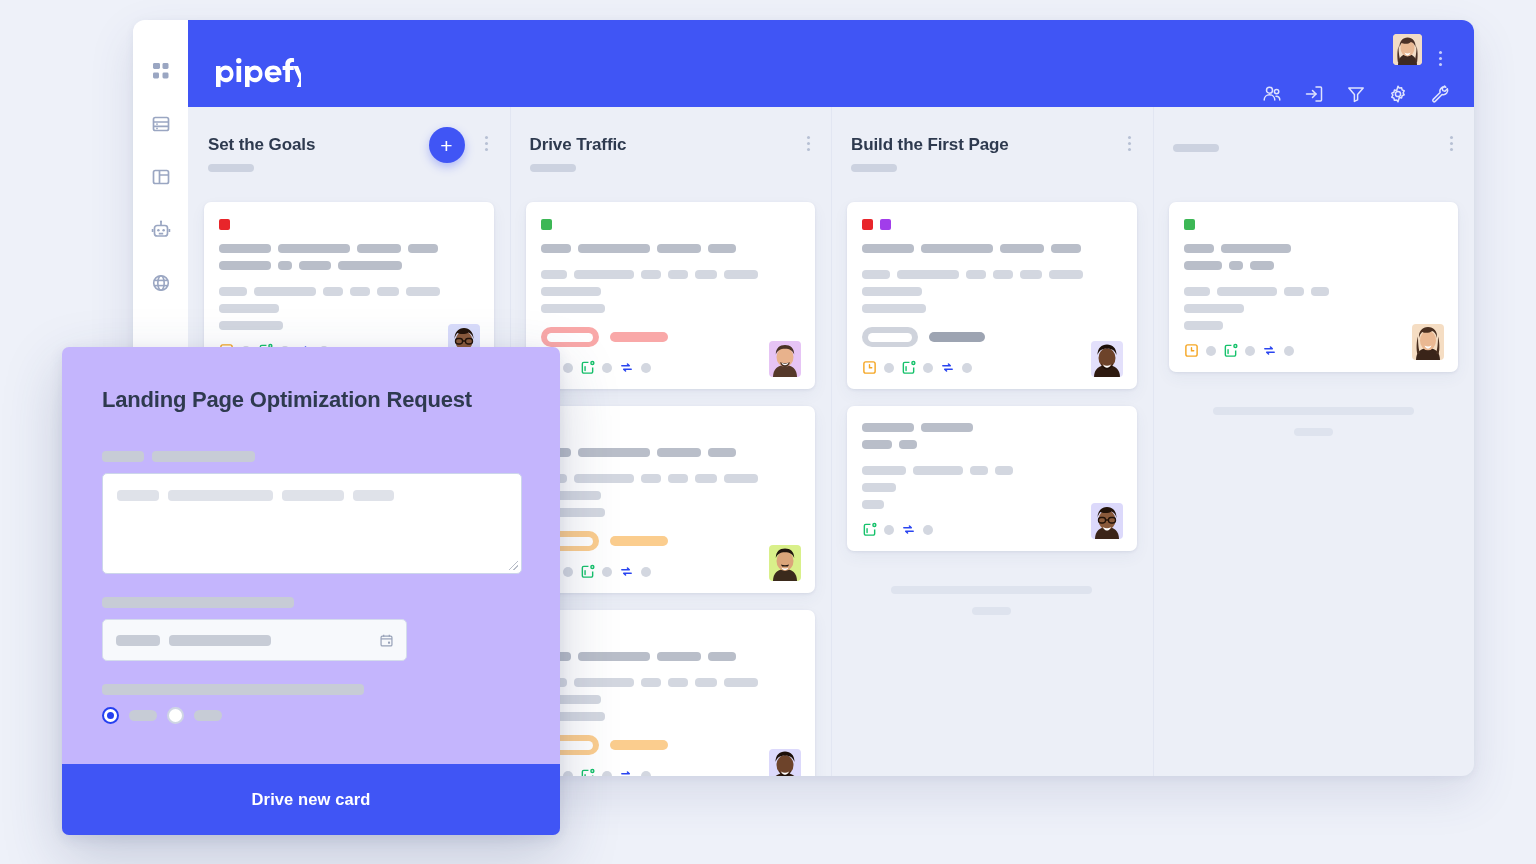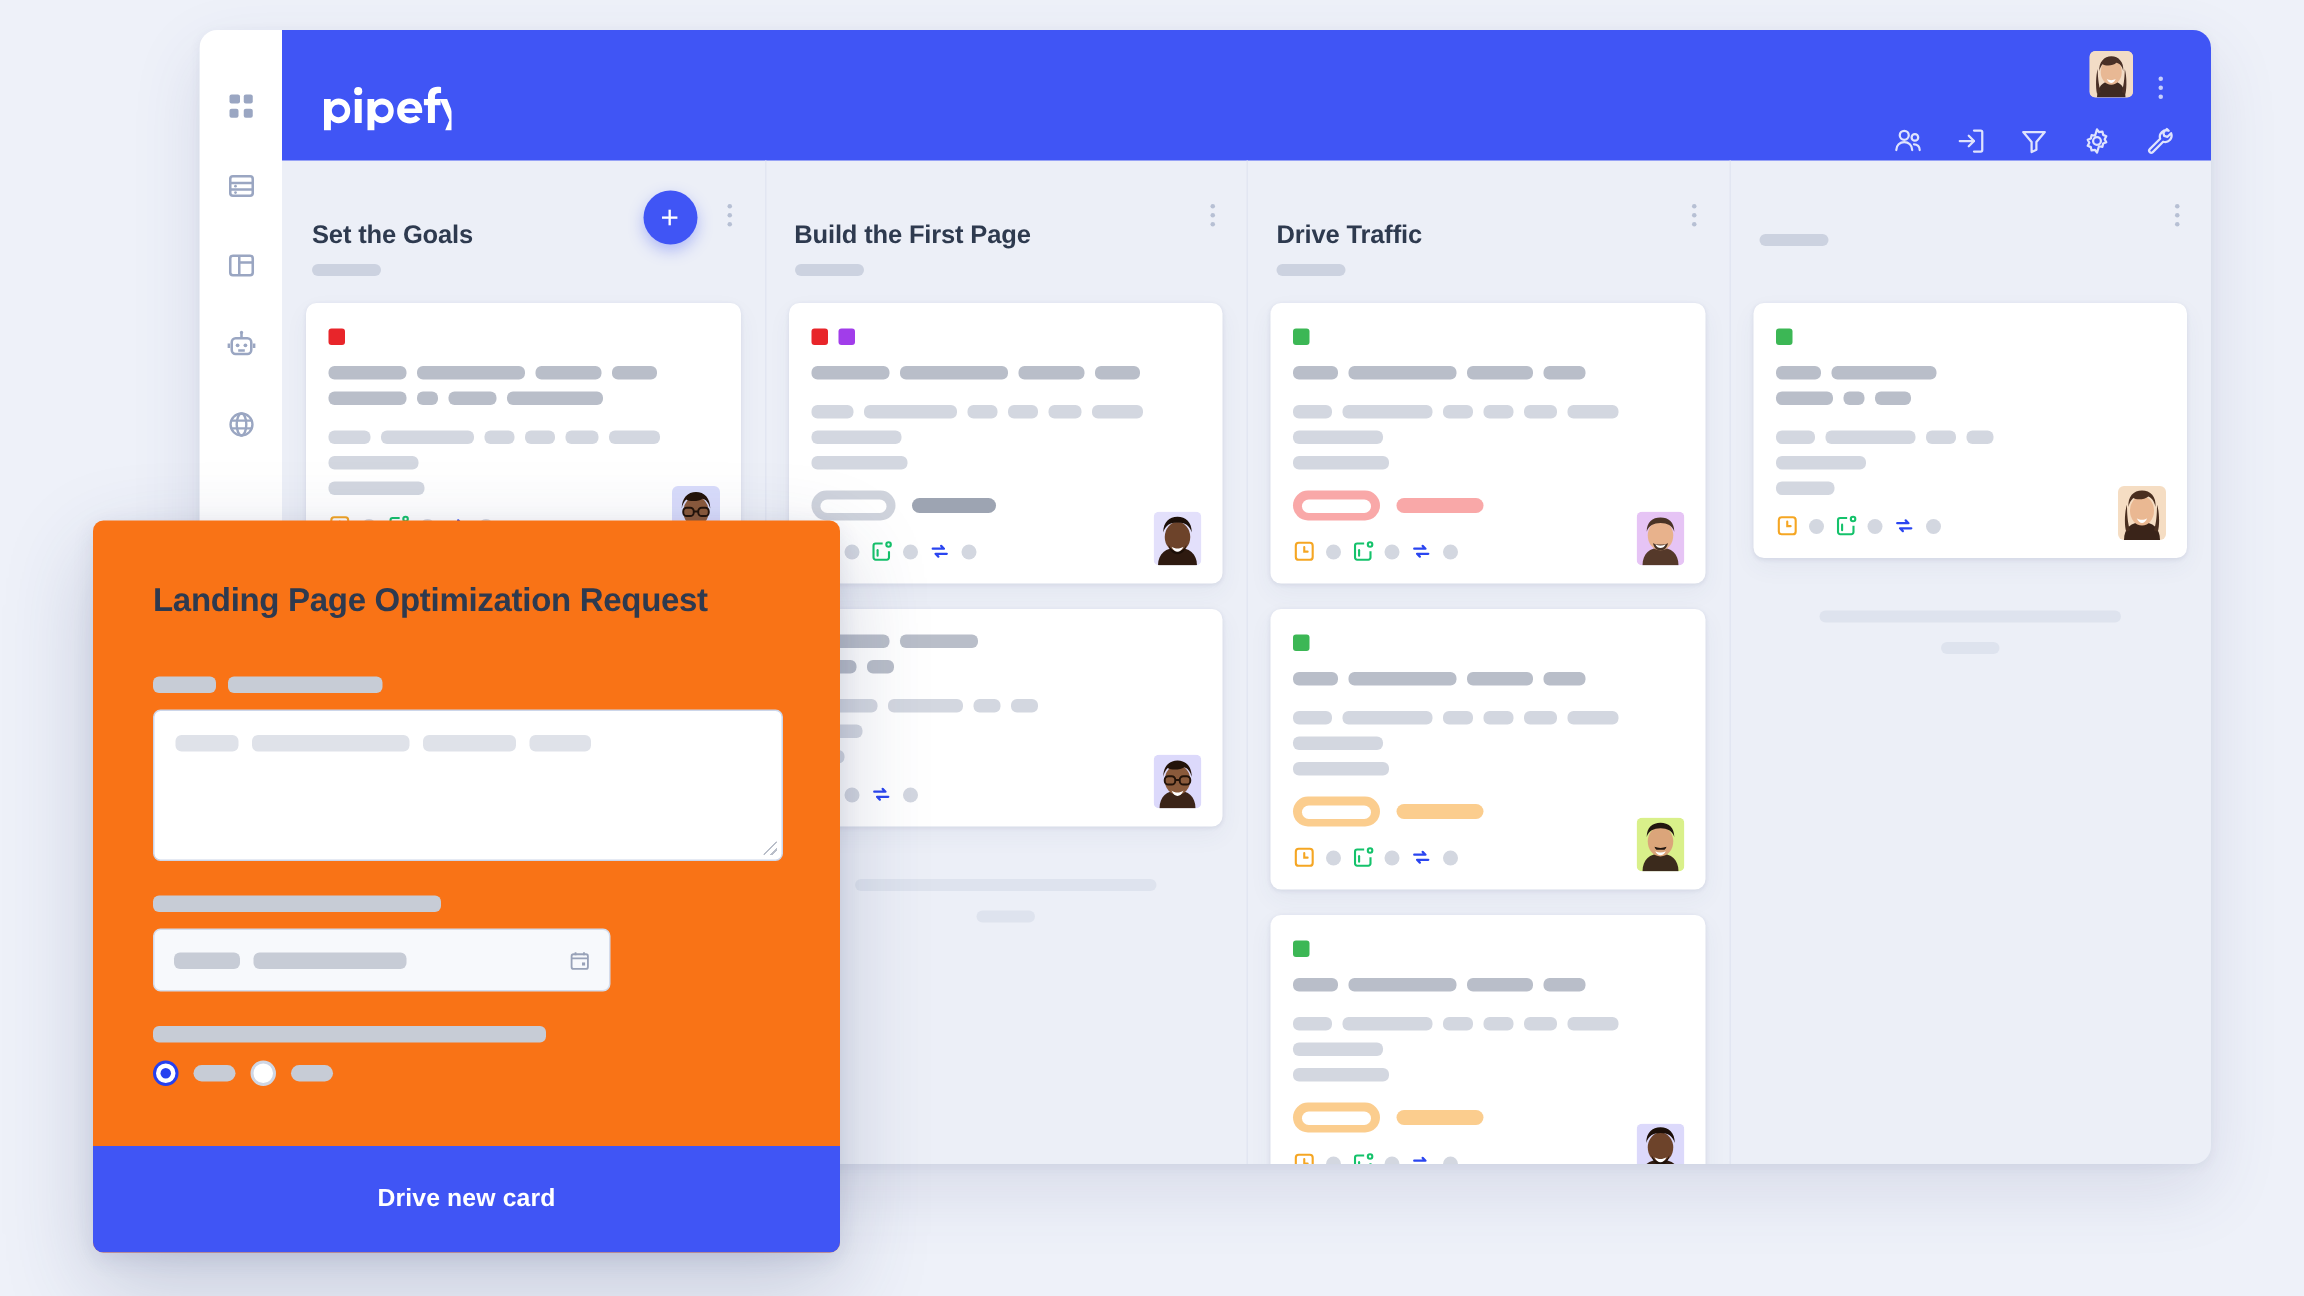--- a/index.html
+++ b/index.html
@@ -96,21 +96,21 @@
     padding: 0;
   }
   .column + .column::before {
     content: ""; position: absolute; left: 0; top: 0;
     width: 1px; height: 100%;
     background: #e2e6f2;
   }
   .col-head {
     position: relative;
     height: 80px;
-    padding: 40px 20px 0 20px;
+    padding: 28px 20px 0 20px;
   }
   .col-title {
     font-size: 17px; font-weight: bold; color: #2e3a4f;
     letter-spacing: -.1px;
   }
   .col-sub {
     margin-top: 9px;
     width: 46px; height: 8px;
     border-radius: 4px; background: #ccd2e0;
   }
@@ -168,21 +168,21 @@
   }
   .ghost-lines { padding: 18px 16px 0; }
   .ghost-1 { height: 8px; border-radius: 4px; background: #dee3ee; width: 78%; margin: 0 auto; }
   .ghost-2 { height: 8px; border-radius: 4px; background: #dee3ee; width: 15%; margin: 13px auto 0; }
 
   
   #modal {
     position: absolute;
     left: 62px; top: 347px;
     width: 498px; height: 488px;
-    background: #f97316;
+    background: #c4b5fd;
     border-radius: 7px;
     box-shadow: 0 22px 60px rgba(45,58,110,.22), 0 4px 14px rgba(45,58,110,.10);
     overflow: hidden;
     z-index: 20;
   }
   #modal-body { padding: 40px 40px 0 40px; }
   #modal-title {
     font-size: 22px; font-weight: bold; color: #2e3a4f;
     letter-spacing: -.2px;
     margin-bottom: 38px;
@@ -450,20 +450,236 @@
                 <path d="M12 24c2.6 1.8 5.4 1.8 8 0-1 2.6-2.6 3.6-4 3.6s-3-1-4-3.6z" fill="#fff"></path>
               </svg>
           </div>
         </article>
 
       </div>
     </section>
 
     <section class="column">
       <div class="col-head">
+        <div class="col-title">Drive Traffic</div>
+        <div class="col-sub"></div>
+        <div class="col-kebab">
+            <i></i>
+            <i></i>
+            <i></i>
+          </div>
+      </div>
+      <div class="col-body">
+
+        <article class="card">
+          <div class="tags">
+            <span class="tag" style="background:#3cb755"></span>
+          </div>
+          <div class="line">
+              <span class="sk" style="width:30px"></span>
+              <span class="sk" style="width:72px"></span>
+              <span class="sk" style="width:44px"></span>
+              <span class="sk" style="width:28px"></span>
+            </div>
+          <div class="block-gap"></div>
+          <div class="line">
+              <span class="sk light" style="width:26px"></span>
+              <span class="sk light" style="width:60px"></span>
+              <span class="sk light" style="width:20px"></span>
+              <span class="sk light" style="width:20px"></span>
+              <span class="sk light" style="width:22px"></span>
+              <span class="sk light" style="width:34px"></span>
+            </div>
+          <div class="line">
+              <span class="sk light" style="width:60px"></span>
+            </div>
+          <div class="line">
+              <span class="sk light" style="width:64px"></span>
+            </div>
+          <div class="badge-row">
+            <span class="pill" style="background:#f9a8a8;width:58px">
+                <i style="width:46px"></i>
+              </span>
+            <span class="pill-bar" style="background:#f9a8a8;width:58px"></span>
+          </div>
+          <div class="card-foot">
+            <span class="foot-ico">
+              <svg width="15" height="15" viewBox="0 0 16 16" fill="none" stroke="#f5a623" stroke-width="1.5">
+                  <rect x="2" y="2" width="12" height="12" rx="2"></rect>
+                  <path d="M8 5v3.3h2.4" stroke-linecap="round"></path>
+                </svg>
+            </span>
+            <span class="dot"></span>
+            <span class="foot-ico">
+              <svg width="15" height="15" viewBox="0 0 16 16" fill="none" stroke="#15c26b" stroke-width="1.5">
+                  <path d="M13.5 8v4.5a1.5 1.5 0 01-1.5 1.5H4a1.5 1.5 0 01-1.5-1.5V4A1.5 1.5 0 014 2.5h5"></path>
+                  <path d="M5.4 7.2v4" stroke-linecap="round"></path>
+                  <circle cx="13.2" cy="3.2" r="1.6"></circle>
+                </svg>
+            </span>
+            <span class="dot"></span>
+            <span class="foot-ico">
+              <svg width="15" height="15" viewBox="0 0 16 16" fill="none" stroke="#2a45f0" stroke-width="1.6" stroke-linecap="round" stroke-linejoin="round">
+                  <path d="M3 6.2h8l-2-2"></path>
+                  <path d="M13 9.8H5l2 2"></path>
+                </svg>
+            </span>
+            <span class="dot"></span>
+          </div>
+          <div class="card-avatar">
+            <svg width="32" height="36" viewBox="0 0 32 36">
+                <rect width="32" height="36" fill="#e6c4f5"></rect>
+                <path d="M4 36c0-8 5-12 12-12s12 4 12 12z" fill="#55392a"></path>
+                <ellipse cx="16" cy="16" rx="8.5" ry="10" fill="#e8b28c"></ellipse>
+                <path d="M6.8 13.5C6.8 7 10.6 4 16 4s9.2 3 9.2 9.5c-1.4-4-4.6-5.8-9.2-5.8S8.2 9.5 6.8 13.5z" fill="#4a3325"></path>
+                <path d="M11 21c1.4 1.4 8.6 1.4 10 0-.6 3.4-2.6 5-5 5s-4.4-1.6-5-5z" fill="#4a3325"></path>
+                <path d="M12.5 21.8c2.2 1.2 4.8 1.2 7 0-.8 1.8-2.2 2.5-3.5 2.5s-2.7-.7-3.5-2.5z" fill="#fff"></path>
+              </svg>
+          </div>
+        </article>
+
+        <article class="card">
+          <div class="tags">
+            <span class="tag" style="background:#3cb755"></span>
+          </div>
+          <div class="line">
+              <span class="sk" style="width:30px"></span>
+              <span class="sk" style="width:72px"></span>
+              <span class="sk" style="width:44px"></span>
+              <span class="sk" style="width:28px"></span>
+            </div>
+          <div class="block-gap"></div>
+          <div class="line">
+              <span class="sk light" style="width:26px"></span>
+              <span class="sk light" style="width:60px"></span>
+              <span class="sk light" style="width:20px"></span>
+              <span class="sk light" style="width:20px"></span>
+              <span class="sk light" style="width:22px"></span>
+              <span class="sk light" style="width:34px"></span>
+            </div>
+          <div class="line">
+              <span class="sk light" style="width:60px"></span>
+            </div>
+          <div class="line">
+              <span class="sk light" style="width:64px"></span>
+            </div>
+          <div class="badge-row">
+            <span class="pill" style="background:#fbcd8e;width:58px">
+                <i style="width:46px"></i>
+              </span>
+            <span class="pill-bar" style="background:#fbcd8e;width:58px"></span>
+          </div>
+          <div class="card-foot">
+            <span class="foot-ico">
+              <svg width="15" height="15" viewBox="0 0 16 16" fill="none" stroke="#f5a623" stroke-width="1.5">
+                  <rect x="2" y="2" width="12" height="12" rx="2"></rect>
+                  <path d="M8 5v3.3h2.4" stroke-linecap="round"></path>
+                </svg>
+            </span>
+            <span class="dot"></span>
+            <span class="foot-ico">
+              <svg width="15" height="15" viewBox="0 0 16 16" fill="none" stroke="#15c26b" stroke-width="1.5">
+                  <path d="M13.5 8v4.5a1.5 1.5 0 01-1.5 1.5H4a1.5 1.5 0 01-1.5-1.5V4A1.5 1.5 0 014 2.5h5"></path>
+                  <path d="M5.4 7.2v4" stroke-linecap="round"></path>
+                  <circle cx="13.2" cy="3.2" r="1.6"></circle>
+                </svg>
+            </span>
+            <span class="dot"></span>
+            <span class="foot-ico">
+              <svg width="15" height="15" viewBox="0 0 16 16" fill="none" stroke="#2a45f0" stroke-width="1.6" stroke-linecap="round" stroke-linejoin="round">
+                  <path d="M3 6.2h8l-2-2"></path>
+                  <path d="M13 9.8H5l2 2"></path>
+                </svg>
+            </span>
+            <span class="dot"></span>
+          </div>
+          <div class="card-avatar">
+            <svg width="32" height="36" viewBox="0 0 32 36">
+                <rect width="32" height="36" fill="#d9f08a"></rect>
+                <path d="M4 36c0-8 5-12 12-12s12 4 12 12z" fill="#3b2a1c"></path>
+                <ellipse cx="16" cy="16" rx="8.5" ry="10" fill="#dba57a"></ellipse>
+                <path d="M6.8 13C6.8 6.6 10.6 3.5 16 3.5S25.2 6.6 25.2 13c-1.4-4-4.6-5.8-9.2-5.8S8.2 9 6.8 13z" fill="#221610"></path>
+                <path d="M12 19.5c2.4 1 5.6 1 8 0-.5 1.5-1.3 2-1.3 2h-5.4s-.8-.5-1.3-2z" fill="#221610"></path>
+                <path d="M12.5 22.5c2.2 1.2 4.8 1.2 7 0-.8 1.8-2.2 2.6-3.5 2.6s-2.7-.8-3.5-2.6z" fill="#fff"></path>
+              </svg>
+          </div>
+        </article>
+
+        <article class="card">
+          <div class="tags">
+            <span class="tag" style="background:#3cb755"></span>
+          </div>
+          <div class="line">
+              <span class="sk" style="width:30px"></span>
+              <span class="sk" style="width:72px"></span>
+              <span class="sk" style="width:44px"></span>
+              <span class="sk" style="width:28px"></span>
+            </div>
+          <div class="block-gap"></div>
+          <div class="line">
+              <span class="sk light" style="width:26px"></span>
+              <span class="sk light" style="width:60px"></span>
+              <span class="sk light" style="width:20px"></span>
+              <span class="sk light" style="width:20px"></span>
+              <span class="sk light" style="width:22px"></span>
+              <span class="sk light" style="width:34px"></span>
+            </div>
+          <div class="line">
+              <span class="sk light" style="width:60px"></span>
+            </div>
+          <div class="line">
+              <span class="sk light" style="width:64px"></span>
+            </div>
+          <div class="badge-row">
+            <span class="pill" style="background:#fbcd8e;width:58px">
+                <i style="width:46px"></i>
+              </span>
+            <span class="pill-bar" style="background:#fbcd8e;width:58px"></span>
+          </div>
+          <div class="card-foot">
+            <span class="foot-ico">
+              <svg width="15" height="15" viewBox="0 0 16 16" fill="none" stroke="#f5a623" stroke-width="1.5">
+                  <rect x="2" y="2" width="12" height="12" rx="2"></rect>
+                  <path d="M8 5v3.3h2.4" stroke-linecap="round"></path>
+                </svg>
+            </span>
+            <span class="dot"></span>
+            <span class="foot-ico">
+              <svg width="15" height="15" viewBox="0 0 16 16" fill="none" stroke="#15c26b" stroke-width="1.5">
+                  <path d="M13.5 8v4.5a1.5 1.5 0 01-1.5 1.5H4a1.5 1.5 0 01-1.5-1.5V4A1.5 1.5 0 014 2.5h5"></path>
+                  <path d="M5.4 7.2v4" stroke-linecap="round"></path>
+                  <circle cx="13.2" cy="3.2" r="1.6"></circle>
+                </svg>
+            </span>
+            <span class="dot"></span>
+            <span class="foot-ico">
+              <svg width="15" height="15" viewBox="0 0 16 16" fill="none" stroke="#2a45f0" stroke-width="1.6" stroke-linecap="round" stroke-linejoin="round">
+                  <path d="M3 6.2h8l-2-2"></path>
+                  <path d="M13 9.8H5l2 2"></path>
+                </svg>
+            </span>
+            <span class="dot"></span>
+          </div>
+          <div class="card-avatar">
+            <svg width="32" height="36" viewBox="0 0 32 36">
+                <rect width="32" height="36" fill="#dcd9fb"></rect>
+                <path d="M3 36c0-8 5.5-12 13-12s13 4 13 12z" fill="#2e1a10"></path>
+                <ellipse cx="16" cy="16" rx="8.5" ry="10" fill="#6d432a"></ellipse>
+                <path d="M6.5 13c0-7 4-10.5 9.5-10.5S25.5 6 25.5 13c-1.4-4.6-4.6-6.6-9.5-6.6S7.9 8.4 6.5 13z" fill="#1c0f08"></path>
+                <path d="M10 21c1.2 3 3.4 4.5 6 4.5s4.8-1.5 6-4.5c-.6 4.2-3 6.5-6 6.5s-5.4-2.3-6-6.5z" fill="#1c0f08"></path>
+                <path d="M12 22.5c2.6 1.6 5.4 1.6 8 0-1 2.4-2.6 3.3-4 3.3s-3-.9-4-3.3z" fill="#fff"></path>
+              </svg>
+          </div>
+        </article>
+
+      </div>
+    </section>
+
+    <section class="column">
+      <div class="col-head">
         <div class="col-title">Build the First Page</div>
         <div class="col-sub"></div>
         <div class="col-kebab">
             <i></i>
             <i></i>
             <i></i>
           </div>
       </div>
       <div class="col-body">
 
@@ -585,236 +801,20 @@
                 <path d="M14.5 17h3" stroke="#231309" stroke-width="1.3"></path>
                 <path d="M12 24c2.6 1.8 5.4 1.8 8 0-1 2.6-2.6 3.6-4 3.6s-3-1-4-3.6z" fill="#fff"></path>
               </svg>
           </div>
         </article>
 
         <div class="ghost-lines">
           <div class="ghost-1"></div>
           <div class="ghost-2"></div>
         </div>
-      </div>
-    </section>
-
-    <section class="column">
-      <div class="col-head">
-        <div class="col-title">Drive Traffic</div>
-        <div class="col-sub"></div>
-        <div class="col-kebab">
-            <i></i>
-            <i></i>
-            <i></i>
-          </div>
-      </div>
-      <div class="col-body">
-
-        <article class="card">
-          <div class="tags">
-            <span class="tag" style="background:#3cb755"></span>
-          </div>
-          <div class="line">
-              <span class="sk" style="width:30px"></span>
-              <span class="sk" style="width:72px"></span>
-              <span class="sk" style="width:44px"></span>
-              <span class="sk" style="width:28px"></span>
-            </div>
-          <div class="block-gap"></div>
-          <div class="line">
-              <span class="sk light" style="width:26px"></span>
-              <span class="sk light" style="width:60px"></span>
-              <span class="sk light" style="width:20px"></span>
-              <span class="sk light" style="width:20px"></span>
-              <span class="sk light" style="width:22px"></span>
-              <span class="sk light" style="width:34px"></span>
-            </div>
-          <div class="line">
-              <span class="sk light" style="width:60px"></span>
-            </div>
-          <div class="line">
-              <span class="sk light" style="width:64px"></span>
-            </div>
-          <div class="badge-row">
-            <span class="pill" style="background:#f9a8a8;width:58px">
-                <i style="width:46px"></i>
-              </span>
-            <span class="pill-bar" style="background:#f9a8a8;width:58px"></span>
-          </div>
-          <div class="card-foot">
-            <span class="foot-ico">
-              <svg width="15" height="15" viewBox="0 0 16 16" fill="none" stroke="#f5a623" stroke-width="1.5">
-                  <rect x="2" y="2" width="12" height="12" rx="2"></rect>
-                  <path d="M8 5v3.3h2.4" stroke-linecap="round"></path>
-                </svg>
-            </span>
-            <span class="dot"></span>
-            <span class="foot-ico">
-              <svg width="15" height="15" viewBox="0 0 16 16" fill="none" stroke="#15c26b" stroke-width="1.5">
-                  <path d="M13.5 8v4.5a1.5 1.5 0 01-1.5 1.5H4a1.5 1.5 0 01-1.5-1.5V4A1.5 1.5 0 014 2.5h5"></path>
-                  <path d="M5.4 7.2v4" stroke-linecap="round"></path>
-                  <circle cx="13.2" cy="3.2" r="1.6"></circle>
-                </svg>
-            </span>
-            <span class="dot"></span>
-            <span class="foot-ico">
-              <svg width="15" height="15" viewBox="0 0 16 16" fill="none" stroke="#2a45f0" stroke-width="1.6" stroke-linecap="round" stroke-linejoin="round">
-                  <path d="M3 6.2h8l-2-2"></path>
-                  <path d="M13 9.8H5l2 2"></path>
-                </svg>
-            </span>
-            <span class="dot"></span>
-          </div>
-          <div class="card-avatar">
-            <svg width="32" height="36" viewBox="0 0 32 36">
-                <rect width="32" height="36" fill="#e6c4f5"></rect>
-                <path d="M4 36c0-8 5-12 12-12s12 4 12 12z" fill="#55392a"></path>
-                <ellipse cx="16" cy="16" rx="8.5" ry="10" fill="#e8b28c"></ellipse>
-                <path d="M6.8 13.5C6.8 7 10.6 4 16 4s9.2 3 9.2 9.5c-1.4-4-4.6-5.8-9.2-5.8S8.2 9.5 6.8 13.5z" fill="#4a3325"></path>
-                <path d="M11 21c1.4 1.4 8.6 1.4 10 0-.6 3.4-2.6 5-5 5s-4.4-1.6-5-5z" fill="#4a3325"></path>
-                <path d="M12.5 21.8c2.2 1.2 4.8 1.2 7 0-.8 1.8-2.2 2.5-3.5 2.5s-2.7-.7-3.5-2.5z" fill="#fff"></path>
-              </svg>
-          </div>
-        </article>
-
-        <article class="card">
-          <div class="tags">
-            <span class="tag" style="background:#3cb755"></span>
-          </div>
-          <div class="line">
-              <span class="sk" style="width:30px"></span>
-              <span class="sk" style="width:72px"></span>
-              <span class="sk" style="width:44px"></span>
-              <span class="sk" style="width:28px"></span>
-            </div>
-          <div class="block-gap"></div>
-          <div class="line">
-              <span class="sk light" style="width:26px"></span>
-              <span class="sk light" style="width:60px"></span>
-              <span class="sk light" style="width:20px"></span>
-              <span class="sk light" style="width:20px"></span>
-              <span class="sk light" style="width:22px"></span>
-              <span class="sk light" style="width:34px"></span>
-            </div>
-          <div class="line">
-              <span class="sk light" style="width:60px"></span>
-            </div>
-          <div class="line">
-              <span class="sk light" style="width:64px"></span>
-            </div>
-          <div class="badge-row">
-            <span class="pill" style="background:#fbcd8e;width:58px">
-                <i style="width:46px"></i>
-              </span>
-            <span class="pill-bar" style="background:#fbcd8e;width:58px"></span>
-          </div>
-          <div class="card-foot">
-            <span class="foot-ico">
-              <svg width="15" height="15" viewBox="0 0 16 16" fill="none" stroke="#f5a623" stroke-width="1.5">
-                  <rect x="2" y="2" width="12" height="12" rx="2"></rect>
-                  <path d="M8 5v3.3h2.4" stroke-linecap="round"></path>
-                </svg>
-            </span>
-            <span class="dot"></span>
-            <span class="foot-ico">
-              <svg width="15" height="15" viewBox="0 0 16 16" fill="none" stroke="#15c26b" stroke-width="1.5">
-                  <path d="M13.5 8v4.5a1.5 1.5 0 01-1.5 1.5H4a1.5 1.5 0 01-1.5-1.5V4A1.5 1.5 0 014 2.5h5"></path>
-                  <path d="M5.4 7.2v4" stroke-linecap="round"></path>
-                  <circle cx="13.2" cy="3.2" r="1.6"></circle>
-                </svg>
-            </span>
-            <span class="dot"></span>
-            <span class="foot-ico">
-              <svg width="15" height="15" viewBox="0 0 16 16" fill="none" stroke="#2a45f0" stroke-width="1.6" stroke-linecap="round" stroke-linejoin="round">
-                  <path d="M3 6.2h8l-2-2"></path>
-                  <path d="M13 9.8H5l2 2"></path>
-                </svg>
-            </span>
-            <span class="dot"></span>
-          </div>
-          <div class="card-avatar">
-            <svg width="32" height="36" viewBox="0 0 32 36">
-                <rect width="32" height="36" fill="#d9f08a"></rect>
-                <path d="M4 36c0-8 5-12 12-12s12 4 12 12z" fill="#3b2a1c"></path>
-                <ellipse cx="16" cy="16" rx="8.5" ry="10" fill="#dba57a"></ellipse>
-                <path d="M6.8 13C6.8 6.6 10.6 3.5 16 3.5S25.2 6.6 25.2 13c-1.4-4-4.6-5.8-9.2-5.8S8.2 9 6.8 13z" fill="#221610"></path>
-                <path d="M12 19.5c2.4 1 5.6 1 8 0-.5 1.5-1.3 2-1.3 2h-5.4s-.8-.5-1.3-2z" fill="#221610"></path>
-                <path d="M12.5 22.5c2.2 1.2 4.8 1.2 7 0-.8 1.8-2.2 2.6-3.5 2.6s-2.7-.8-3.5-2.6z" fill="#fff"></path>
-              </svg>
-          </div>
-        </article>
-
-        <article class="card">
-          <div class="tags">
-            <span class="tag" style="background:#3cb755"></span>
-          </div>
-          <div class="line">
-              <span class="sk" style="width:30px"></span>
-              <span class="sk" style="width:72px"></span>
-              <span class="sk" style="width:44px"></span>
-              <span class="sk" style="width:28px"></span>
-            </div>
-          <div class="block-gap"></div>
-          <div class="line">
-              <span class="sk light" style="width:26px"></span>
-              <span class="sk light" style="width:60px"></span>
-              <span class="sk light" style="width:20px"></span>
-              <span class="sk light" style="width:20px"></span>
-              <span class="sk light" style="width:22px"></span>
-              <span class="sk light" style="width:34px"></span>
-            </div>
-          <div class="line">
-              <span class="sk light" style="width:60px"></span>
-            </div>
-          <div class="line">
-              <span class="sk light" style="width:64px"></span>
-            </div>
-          <div class="badge-row">
-            <span class="pill" style="background:#fbcd8e;width:58px">
-                <i style="width:46px"></i>
-              </span>
-            <span class="pill-bar" style="background:#fbcd8e;width:58px"></span>
-          </div>
-          <div class="card-foot">
-            <span class="foot-ico">
-              <svg width="15" height="15" viewBox="0 0 16 16" fill="none" stroke="#f5a623" stroke-width="1.5">
-                  <rect x="2" y="2" width="12" height="12" rx="2"></rect>
-                  <path d="M8 5v3.3h2.4" stroke-linecap="round"></path>
-                </svg>
-            </span>
-            <span class="dot"></span>
-            <span class="foot-ico">
-              <svg width="15" height="15" viewBox="0 0 16 16" fill="none" stroke="#15c26b" stroke-width="1.5">
-                  <path d="M13.5 8v4.5a1.5 1.5 0 01-1.5 1.5H4a1.5 1.5 0 01-1.5-1.5V4A1.5 1.5 0 014 2.5h5"></path>
-                  <path d="M5.4 7.2v4" stroke-linecap="round"></path>
-                  <circle cx="13.2" cy="3.2" r="1.6"></circle>
-                </svg>
-            </span>
-            <span class="dot"></span>
-            <span class="foot-ico">
-              <svg width="15" height="15" viewBox="0 0 16 16" fill="none" stroke="#2a45f0" stroke-width="1.6" stroke-linecap="round" stroke-linejoin="round">
-                  <path d="M3 6.2h8l-2-2"></path>
-                  <path d="M13 9.8H5l2 2"></path>
-                </svg>
-            </span>
-            <span class="dot"></span>
-          </div>
-          <div class="card-avatar">
-            <svg width="32" height="36" viewBox="0 0 32 36">
-                <rect width="32" height="36" fill="#dcd9fb"></rect>
-                <path d="M3 36c0-8 5.5-12 13-12s13 4 13 12z" fill="#2e1a10"></path>
-                <ellipse cx="16" cy="16" rx="8.5" ry="10" fill="#6d432a"></ellipse>
-                <path d="M6.5 13c0-7 4-10.5 9.5-10.5S25.5 6 25.5 13c-1.4-4.6-4.6-6.6-9.5-6.6S7.9 8.4 6.5 13z" fill="#1c0f08"></path>
-                <path d="M10 21c1.2 3 3.4 4.5 6 4.5s4.8-1.5 6-4.5c-.6 4.2-3 6.5-6 6.5s-5.4-2.3-6-6.5z" fill="#1c0f08"></path>
-                <path d="M12 22.5c2.6 1.6 5.4 1.6 8 0-1 2.4-2.6 3.3-4 3.3s-3-.9-4-3.3z" fill="#fff"></path>
-              </svg>
-          </div>
-        </article>
-
       </div>
     </section>
 
     <section class="column">
       <div class="col-head">
         <div class="col-sub"></div>
         <div class="col-kebab">
             <i></i>
             <i></i>
             <i></i>

